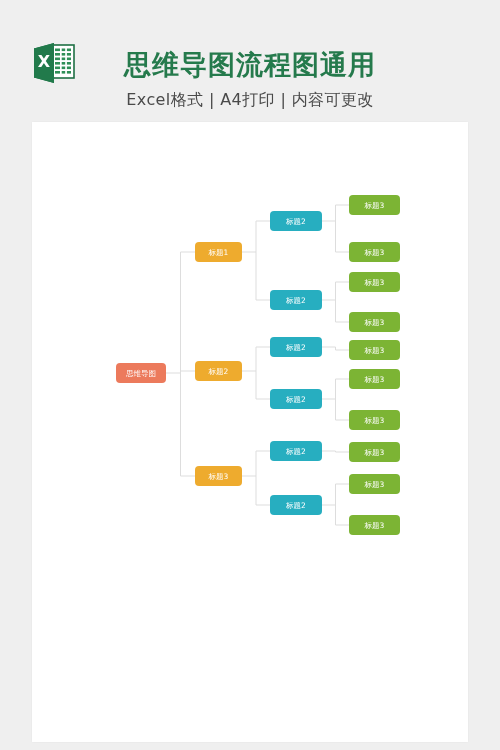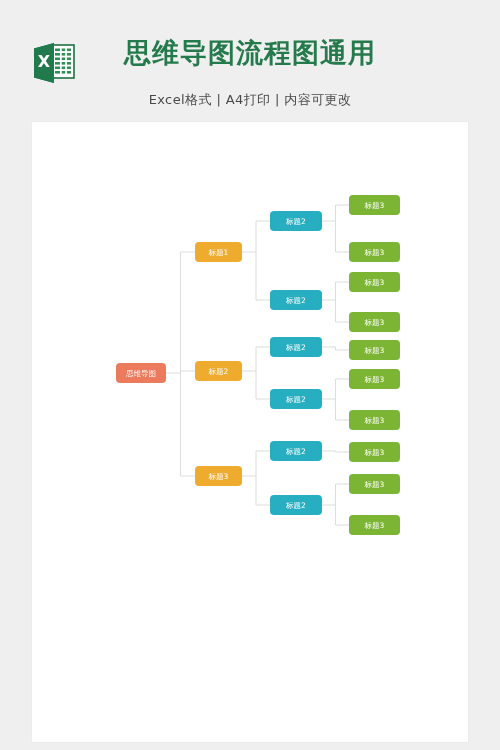--- a/index.html
+++ b/index.html
@@ -30,35 +30,35 @@
     left: 31px;
     top: 42px;
     width: 46px;
     height: 42px;
   }
   .logo svg { display: block; }
 
   .title-block {
     position: absolute;
     left: 0;
-    top: 36px;
+    top: 48px;
     width: 500px;
     text-align: center;
   }
   .main-title {
     font-size: 27px;
     font-weight: bold;
     color: #257a4c;
     letter-spacing: 1px;
     line-height: 34px;
     font-family: "DejaVu Sans", "Liberation Sans", sans-serif;
   }
   .sub-title {
-    margin-top: 21px;
-    font-size: 13px;
+    margin-top: 8px;
+    font-size: 16px;
     color: #4a4a4a;
     letter-spacing: 0.4px;
     font-family: "DejaVu Sans", "Liberation Sans", sans-serif;
     text-align: center;
   }
 
   
   .panel {
     position: absolute;
     left: 32px;

